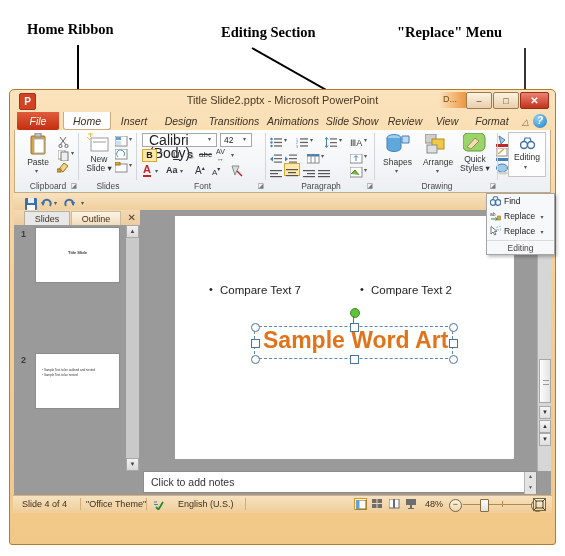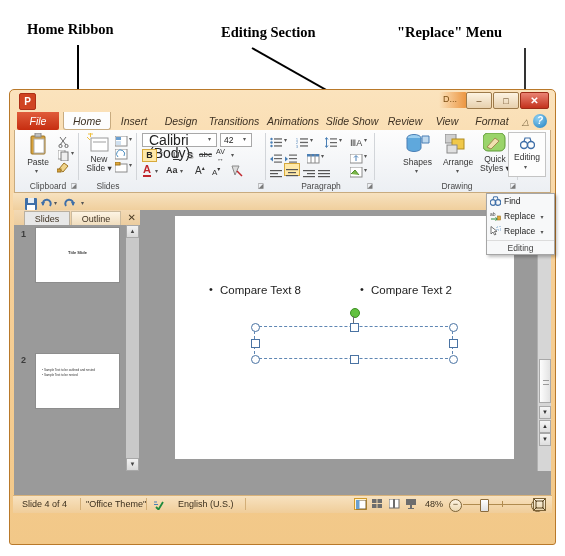--- a/index.html
+++ b/index.html
@@ -152,20 +152,21 @@
   <line x1="78" y1="45" x2="78" y2="119" stroke="#000" stroke-width="2" marker-end="url(#ah)"></line>
   <line x1="252" y1="48" x2="496" y2="186" stroke="#000" stroke-width="2" marker-end="url(#ah)"></line>
   <line x1="525" y1="48" x2="525" y2="200" stroke="#000" stroke-width="1.6" marker-end="url(#ah)"></line>
 </svg>
 
 <div class="window">
  <div class="win-inner">
 
   <div class="titlebar">
     <div class="pp-logo">P</div>
+    <div class="title-text">Title Slide2.pptx  -  Microsoft PowerPoint</div>
     <div class="tabfade">
       <span>D...</span>
     </div>
     <div class="wbtns">
       <div class="wbtn">
             <i>–</i>
           </div>
       <div class="wbtn">
             <i>□</i>
           </div>
@@ -283,20 +284,21 @@
       <div style="position:absolute;left:27px;top:35px;font-size:9px;color:#333;font-weight:bold;">Aa</div>
       <div class="chev" style="position:absolute;left:41px;top:37px;">▾</div>
       <div style="position:absolute;left:56px;top:34px;font-size:10px;color:#333;">A<sup style="font-size:6px;">▴</sup></div>
       <div style="position:absolute;left:73px;top:35px;font-size:8px;color:#333;">A<sup style="font-size:6px;">▾</sup></div>
       <div class="ico" style="left:91px;top:33px;">
         <svg width="13" height="12" viewBox="0 0 13 12">
               <path d="M2,1 L9,1 L5,10 Z" fill="#dcdcdc" stroke="#8a8a8a"></path>
               <path d="M7,6 L12,11" stroke="#c0272d" stroke-width="1.5"></path>
             </svg>
       </div>
+      <div class="glabel">Font</div>
       <div class="dlg">◪</div>
       <div class="gdiv"></div>
     </div>
 
     <div class="grp" style="left:252px;width:108px;">
       <div class="ico" style="left:3px;top:4px;">
         <svg width="13" height="11" viewBox="0 0 13 11">
               <circle cx="1.5" cy="2" r="1.2" fill="#4a7fb5"></circle>
               <circle cx="1.5" cy="5.5" r="1.2" fill="#4a7fb5"></circle>
               <circle cx="1.5" cy="9" r="1.2" fill="#4a7fb5"></circle>
@@ -399,21 +401,21 @@
               <rect x="0" y="0" width="12" height="10" fill="#fff" stroke="#8a8a8a"></rect>
               <path d="M1,7 L5,3 L9,8" fill="#7ab648" stroke="#4f8c2b"></path>
             </svg>
       </div>
       <div class="chev" style="position:absolute;left:97px;top:36px;">▾</div>
       <div class="glabel">Paragraph</div>
       <div class="dlg">◪</div>
       <div class="gdiv"></div>
     </div>
 
-    <div class="grp" style="left:361px;width:122px;margin-left:20px;">
+    <div class="grp" style="left:361px;width:122px;">
       <div class="ico" style="left:9px;top:3px;">
         <svg width="26" height="21" viewBox="0 0 26 21">
               <ellipse cx="9" cy="5" rx="7" ry="3.5" fill="#9ccff0" stroke="#4a7fb5"></ellipse>
               <path d="M2,5 L2,15 A7,3.5 0 0,0 16,15 L16,5" fill="#5fa8dc" stroke="#4a7fb5"></path>
               <path d="M17,3 L24,3 L24,10 L17,10 Z" fill="#bfd9ee" stroke="#4a7fb5"></path>
             </svg>
       </div>
       <div class="btxt" style="left:1px;top:27px;width:41px;">Shapes</div>
       <div class="chev" style="position:absolute;left:19px;top:37px;">▾</div>
 
@@ -526,45 +528,55 @@
 
     </div>
 
     <div class="thumb-sb">
       <div class="sbbtn" style="top:0;">▲</div>
       <div class="sbbtn" style="bottom:0;">▼</div>
     </div>
 
     <div class="slidearea">
       <div class="slide">
-        <div class="s-bullet" style="left:45px;top:68px;">Compare Text 8</div>
+        <div class="s-bullet" style="left:45px;top:68px;">Compare Text 7</div>
         <div class="s-bullet" style="left:196px;top:68px;">Compare Text 2</div>
 
         <div class="rot"></div>
         <div class="rotline"></div>
         <div class="selbox"></div>
+        <div class="wordart">Sample Word Art</div>
         <div class="hcir" style="left:76px;top:107px;"></div>
         <div class="hsq" style="left:175px;top:107px;"></div>
         <div class="hcir" style="left:274px;top:107px;"></div>
         <div class="hsq" style="left:76px;top:123px;"></div>
         <div class="hsq" style="left:274px;top:123px;"></div>
         <div class="hcir" style="left:76px;top:139px;"></div>
         <div class="hsq" style="left:175px;top:139px;"></div>
         <div class="hcir" style="left:274px;top:139px;"></div>
       </div>
     </div>
 
     <div class="main-sb">
       <div class="msb-btn" style="top:0;">▲</div>
       <div class="msb-thumb"></div>
       <div class="msb-btn" style="top:196px;">▼</div>
       <div class="msb-btn" style="top:210px;">▲</div>
       <div class="msb-btn" style="top:223px;">▼</div>
     </div>
 
+    <div class="notes">
+      <div class="notes-in">
+        <div class="notes-txt">Click to add notes</div>
+        <div class="notes-sb">
+          <div class="nsb-b" style="top:0;">▲</div>
+          <div class="nsb-b" style="top:11px;">▼</div>
+        </div>
+      </div>
+    </div>
   </div>
 
   <div class="status">
     <div class="st" style="left:9px;">Slide 4 of 4</div>
     <div class="stdiv" style="left:67px;"></div>
     <div class="st" style="left:73px;">"Office Theme"</div>
     <div class="stdiv" style="left:133px;"></div>
     <div class="st" style="left:139px;">
       <svg width="12" height="11" viewBox="0 0 12 11">
             <path d="M2,3 L5,3 M2,5.5 L6,5.5" stroke="#4a7fb5" stroke-width="1.2"></path>

